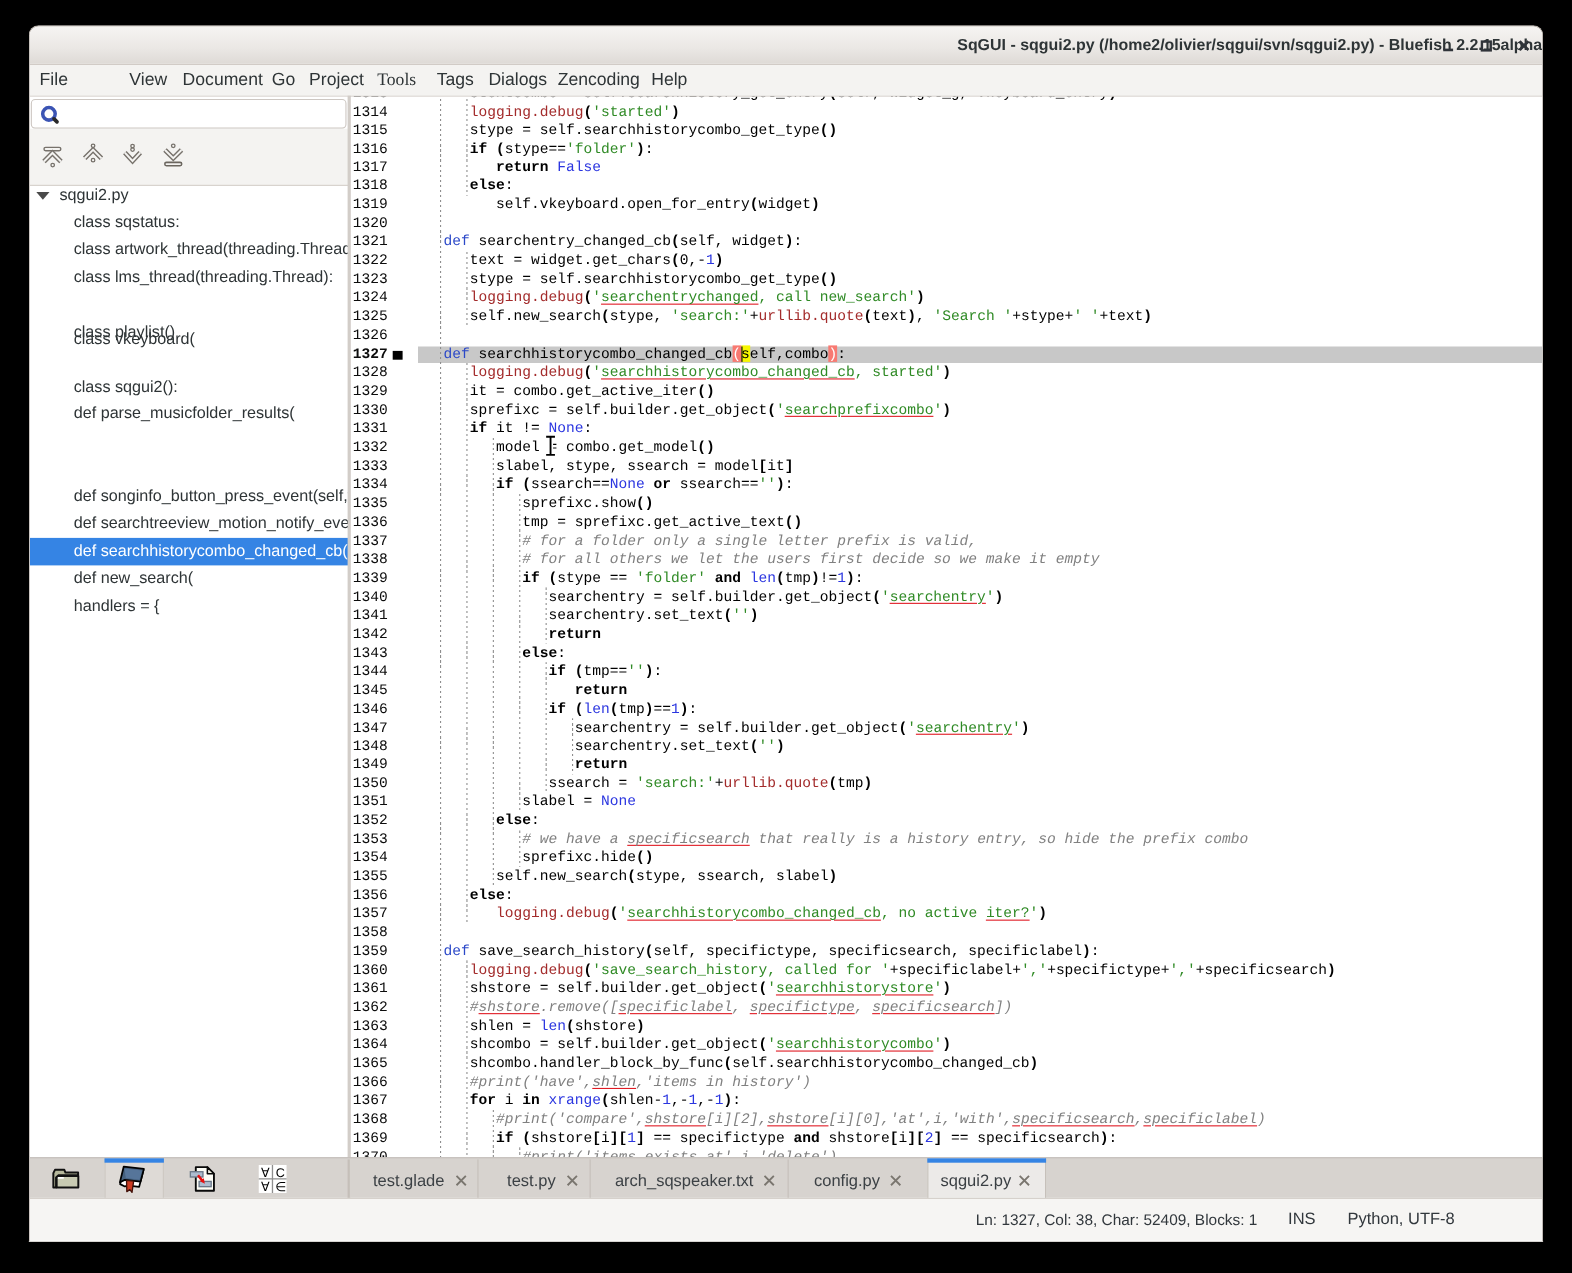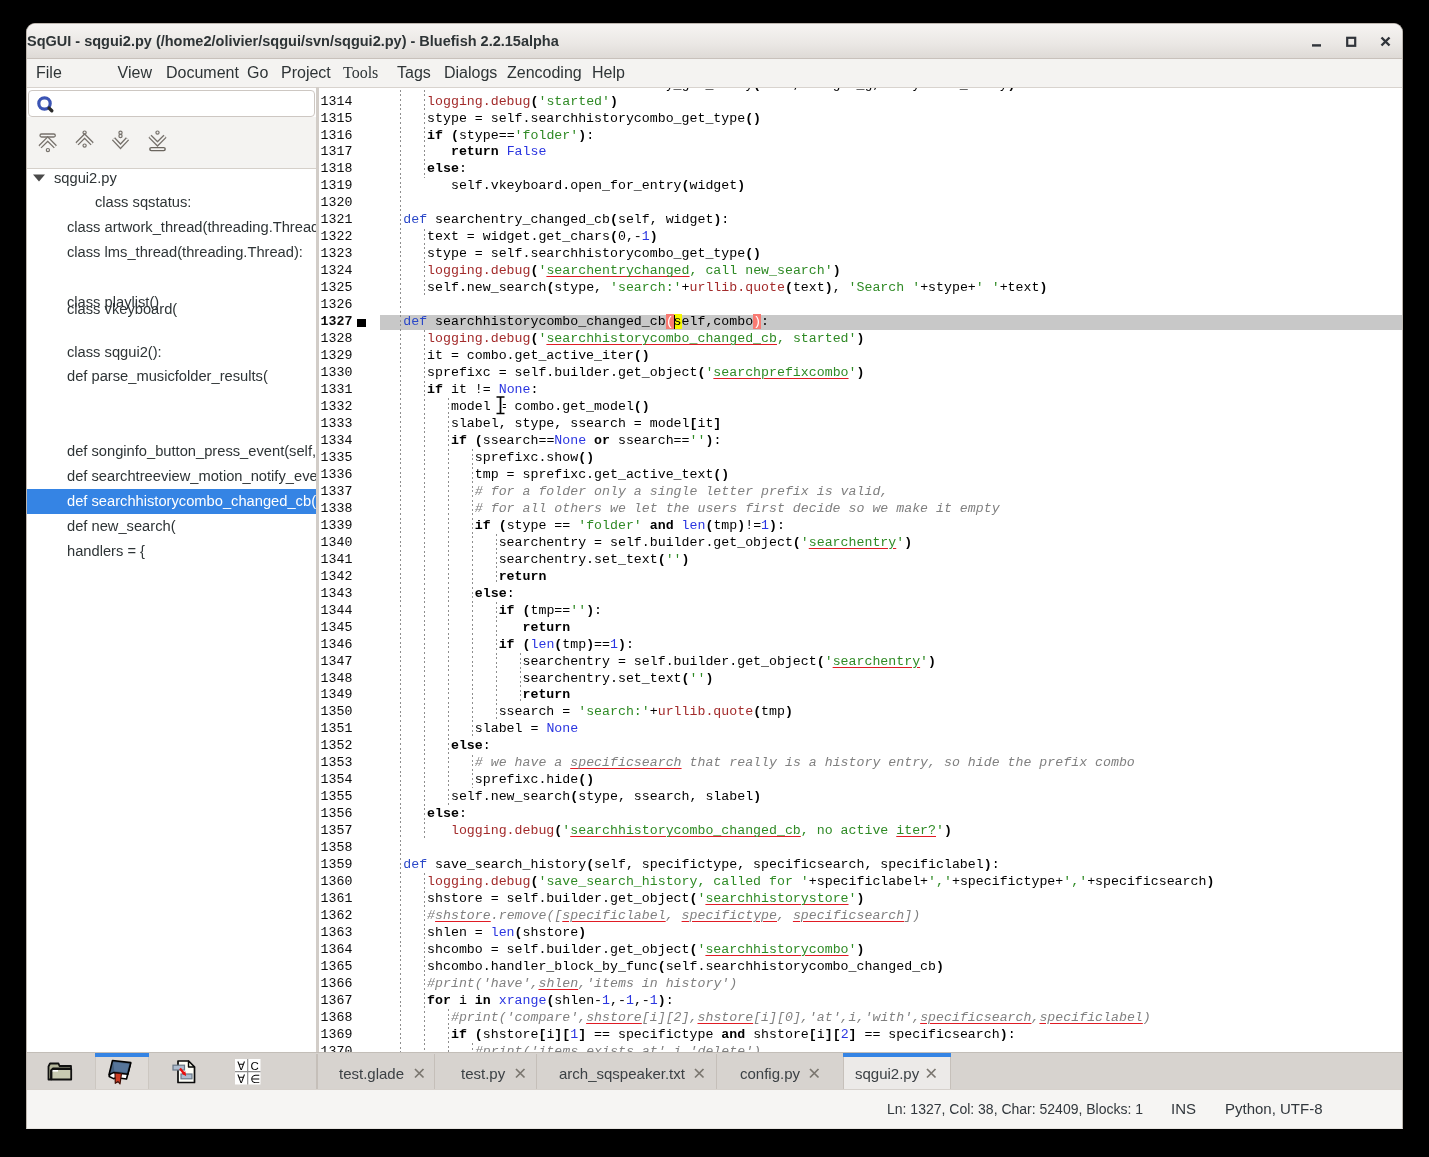--- a/index.html
+++ b/index.html
@@ -7,21 +7,21 @@
     font-family:"Liberation Sans", sans-serif; }
   #win { position:absolute; left:26px; top:23px; width:1377px; height:1106px;
     background:#fff; border:1px solid #bdb6af; border-bottom-color:#e8e5e1;
     border-radius:9px 9px 0 0; overflow:hidden; }
   .abs { position:absolute; }
   
   #titlebar { position:absolute; left:0; top:0; width:1375px; height:35px;
     background:linear-gradient(180deg,#f6f4f2 0%,#eae7e4 60%,#dedad6 100%);
     border-bottom:1px solid #c8c1bb; border-radius:8px 8px 0 0; }
   #title { position:absolute; left:0; right:0; top:0; height:34px; line-height:35px;
-    text-align:left; font-weight:bold; font-size:14.5px; color:#2e3436; }
+    text-align:right; font-weight:bold; font-size:14.5px; color:#2e3436; }
   
   #menubar { position:absolute; left:0; top:35px; width:1375px; height:29px;
     background:#f4f3f1; border-bottom:1px solid #d8d3ce; }
   #menubar span { position:absolute; top:0; height:28px; line-height:28px;
     font-size:16px; color:#2e3436; }
   
   #sidebar { position:absolute; left:0; top:64px; width:290px; height:963px;
     background:#fff; overflow:hidden; }
   #sentry { position:absolute; left:1px; top:2px; width:287px; height:27px;
     background:#fff; border:1px solid #cdc7c2; border-radius:4px; }
@@ -120,21 +120,21 @@
         </g>
       </svg>
     </div>
     <div class="trow" style="top:77.5px;">
         <svg class="abs" style="left:5px;top:7px;" width="14" height="10">
           <path d="M 1 1.5 L 13 1.5 L 7 8.5 Z" fill="#4a4a4a"></path>
         </svg>
         <i style="position:absolute;left:27px;">sqgui2.py</i>
       </div>
     <div class="trow" style="top:102.4px;">
-        <i style="position:absolute;left:40px;margin-left:28px;">class sqstatus:</i>
+        <i style="position:absolute;left:40px;">class sqstatus:</i>
       </div>
     <div class="trow" style="top:127.2px;">
         <i style="position:absolute;left:40px;">class artwork_thread(threading.Thread):</i>
       </div>
     <div class="trow" style="top:152.1px;">
         <i style="position:absolute;left:40px;">class lms_thread(threading.Thread):</i>
       </div>
     <div class="trow" style="top:201.8px;padding-left:36px;">
         <i style="position:absolute;left:40px;">class playlist()</i>
       </div>

